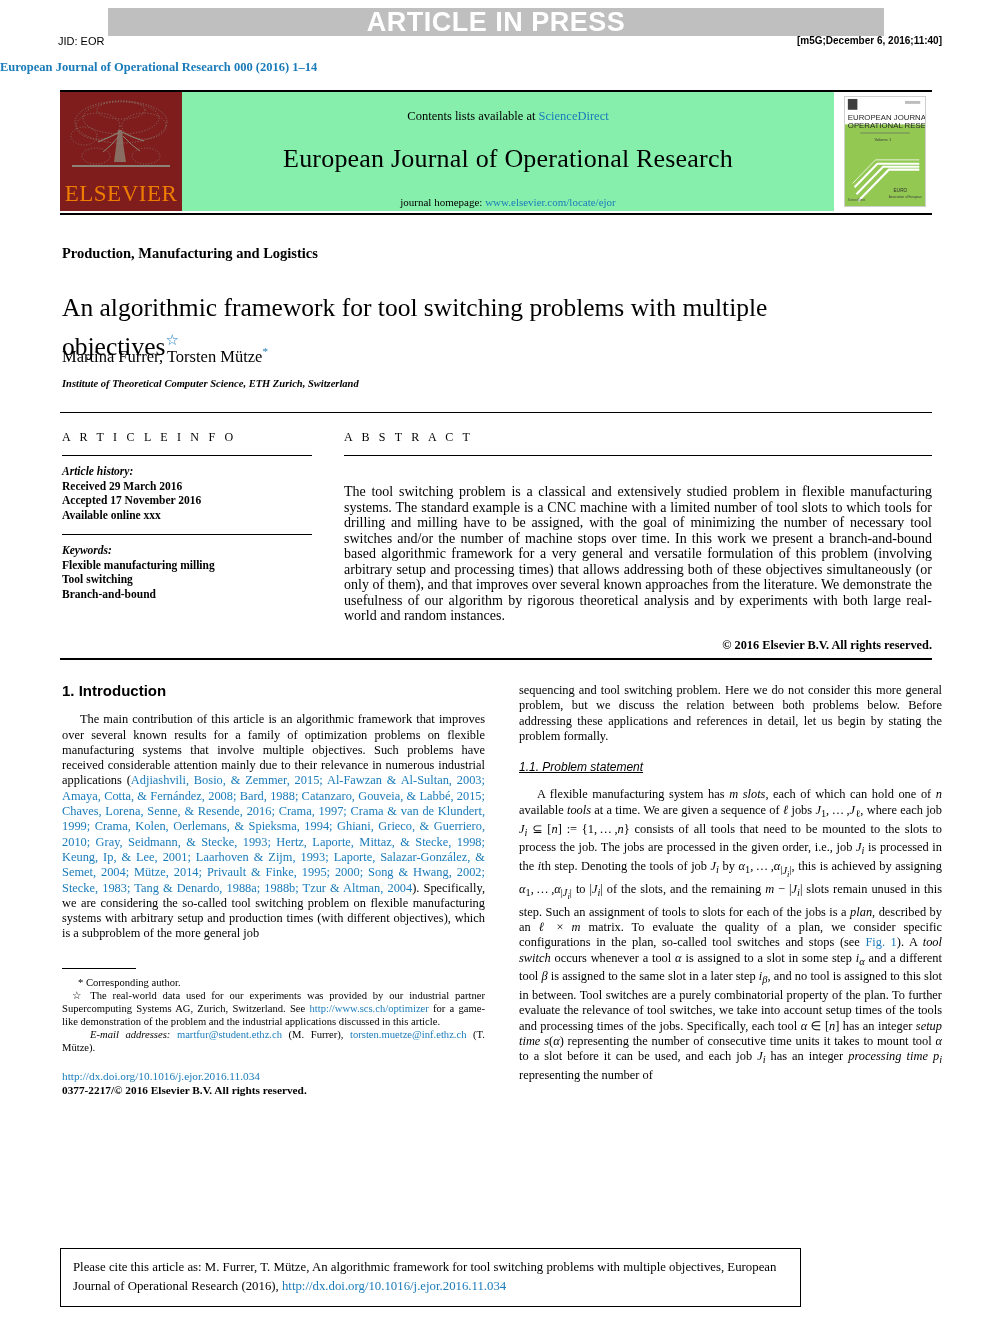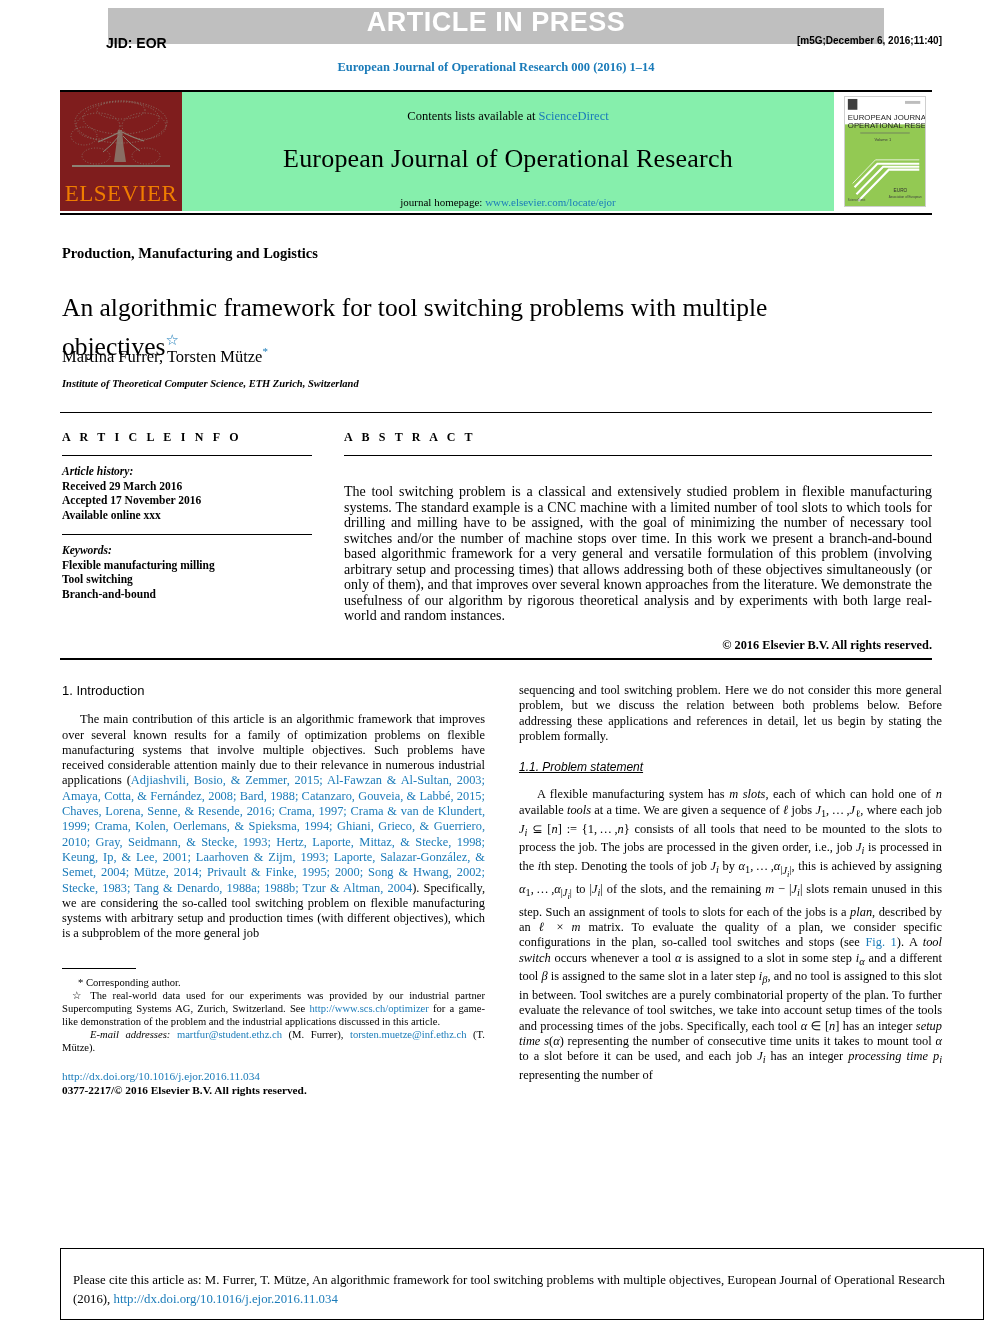--- a/index.html
+++ b/index.html
@@ -13,55 +13,54 @@
     font-family: "Liberation Serif", serif;
     color: #000;
     overflow: hidden;
   }
   a, .link { color: #1a7bb9; text-decoration: none; }
 
   
   .press-banner {
     position: absolute;
     left: 108px; top: 8px;
-    width: 776px; height: 36px;
+    width: 776px; height: 28px;
     background: #bfbfbf;
   }
   .press-banner-text {
     position: absolute;
     left: 0; top: 0; width: 100%;
     text-align: center;
     font-family: "Liberation Sans", sans-serif;
     font-weight: bold;
     font-size: 27px;
     line-height: 28px;
     letter-spacing: 0.5px;
     color: #ffffff;
   }
   .jid {
     position: absolute;
     left: 58px; top: 35px;
     font-family: "Liberation Sans", sans-serif;
-    font-weight: bold;
-    font-size: 14px;
+    font-weight: normal;
+    font-size: 11px;
     color: #000;
-    margin-left: 48px;
   }
   .m5g {
     position: absolute;
     right: 50px; top: 35px;
     font-family: "Liberation Sans", sans-serif;
     font-weight: bold;
     font-size: 10px;
     color: #000;
   }
   .journal-ref {
     position: absolute;
     left: 0; top: 60px; width: 100%;
-    text-align: center;
+    text-align: left;
     font-size: 12.5px;
     font-weight: bold;
     color: #1a7bb9;
   }
 
   
   .masthead {
     position: absolute;
     left: 60px; top: 90px;
     width: 872px;
@@ -174,21 +173,21 @@
     left: 62px; top: 430px;
     width: 250px;
   }
   .abs-col {
     position: absolute;
     left: 344px; top: 430px;
     width: 588px;
   }
   .info-head {
     font-family: "Liberation Serif", serif;
-    font-weight: bold;
+    font-weight: normal;
     font-size: 12px;
     letter-spacing: 3.2px;
   }
   .thin-rule { border-top: 1px solid #000; margin-top: 10px; }
   .info-block { margin-top: 8px; font-size: 11.5px; line-height: 14.5px; font-weight: bold; }
   .info-block .it { font-style: italic; }
   .abs-body {
     margin-top: 28px;
     font-size: 14px;
     line-height: 15.5px;
@@ -215,22 +214,22 @@
     width: 423px;
     font-size: 12.4px;
     line-height: 15.3px;
     text-align: justify;
   }
   .col-left  { left: 62px; }
   .col-right { left: 519px; }
 
   .h2 {
     font-family: "Liberation Sans", sans-serif;
-    font-size: 13px;
-    font-weight: normal;
+    font-size: 15px;
+    font-weight: bold;
     margin: 0 0 14px 0;
   }
   .h3 {
     font-family: "Liberation Sans", sans-serif;
     font-size: 12px;
     font-style: italic;
     font-weight: normal;
     margin: 16px 0 12px 0;
     text-decoration: underline;
   }
@@ -256,23 +255,23 @@
     margin-top: 15px;
     font-size: 11.3px;
     line-height: 14px;
   }
   .doi-block .issn { color: #000; font-weight: bold; }
 
   
   .cite-box {
     position: absolute;
     left: 60px; top: 1248px;
-    width: 924px;
+    width: 741px;
     border: 1px solid #000;
-    padding: 22px 12px 10px 12px;
+    padding: 9px 12px 10px 12px;
     font-size: 12.8px;
     line-height: 19px;
   }
 </style>
 </head>
 <body>
 
 <div class="press-banner">
   <div class="press-banner-text">ARTICLE IN PRESS</div>
 </div>

